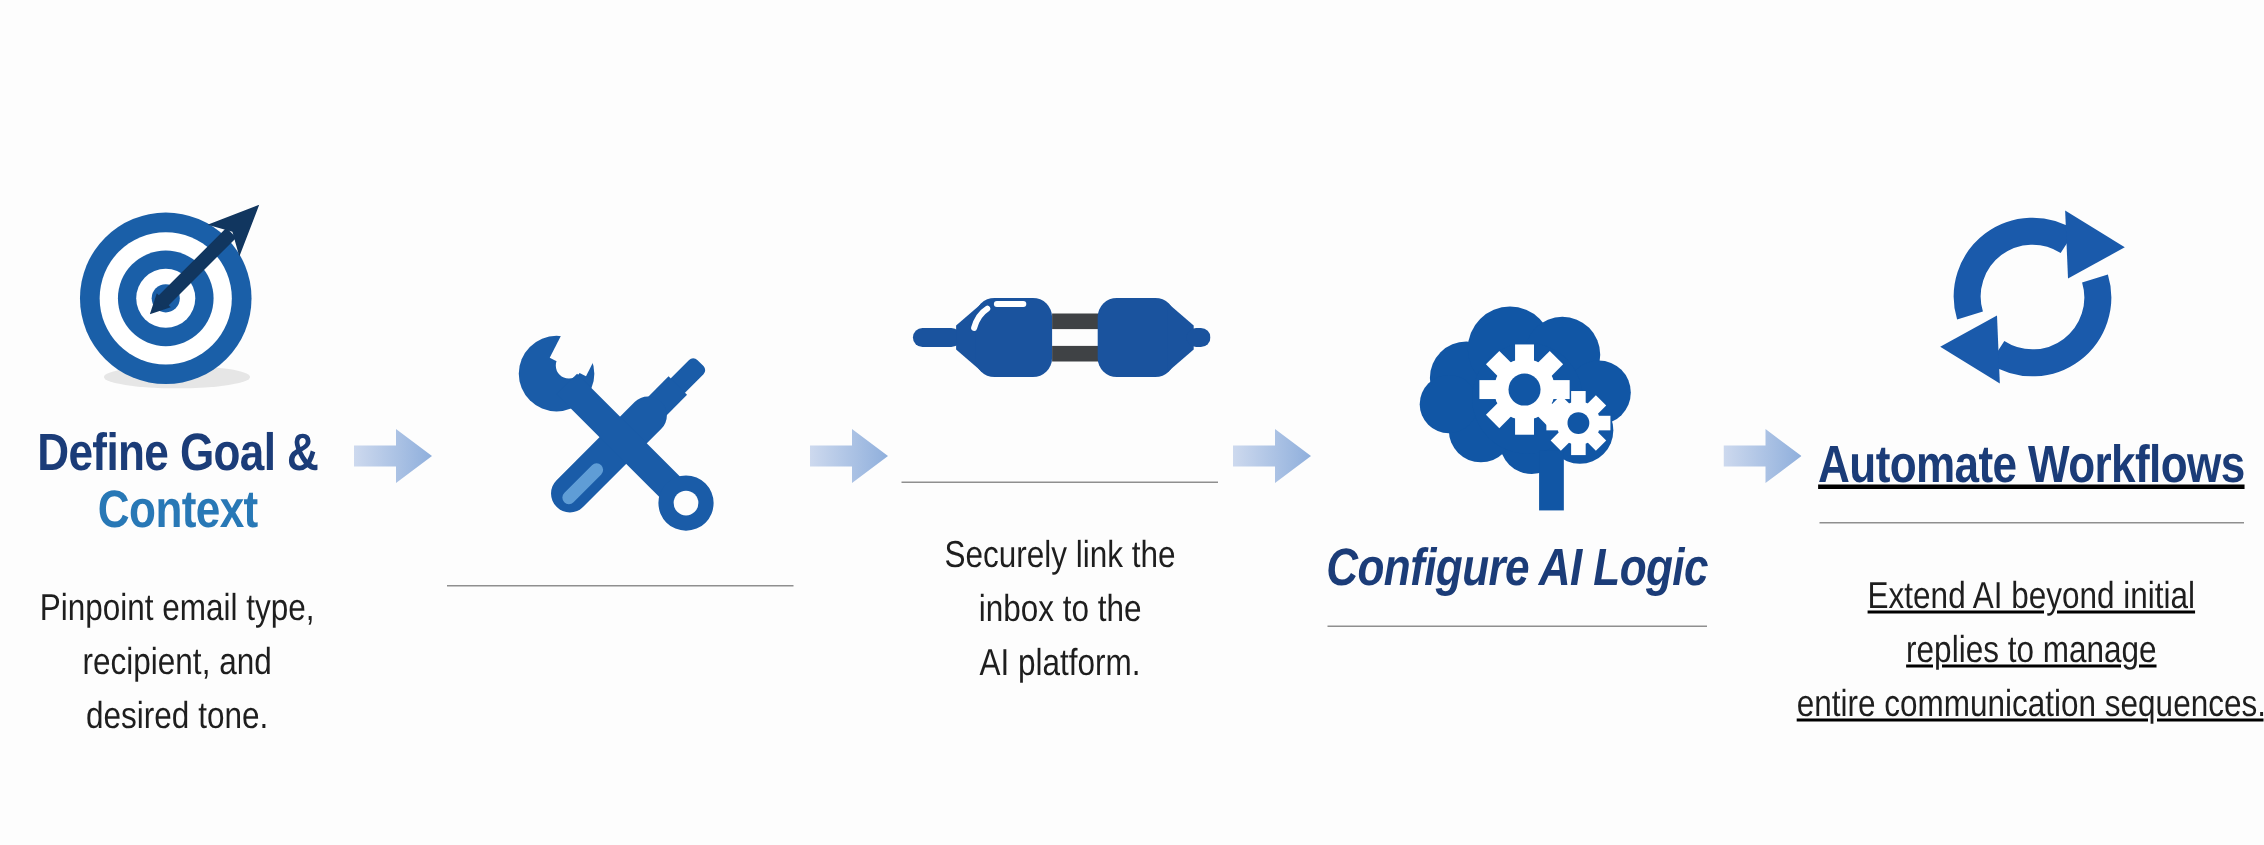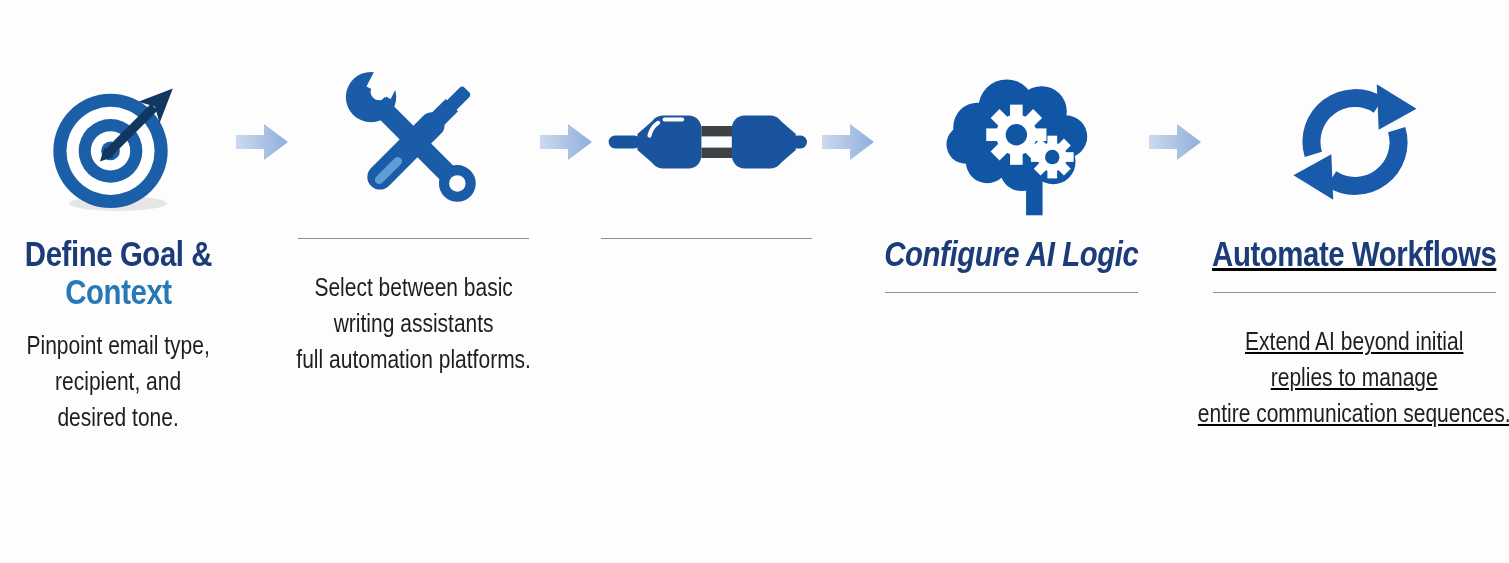--- a/index.html
+++ b/index.html
@@ -5,22 +5,22 @@
   html, body {
     margin: 0; padding: 0;
     background: #fdfdfd;
     width: 1509px; height: 563px;
     overflow: hidden;
     font-family: "Liberation Sans", sans-serif;
   }
   .flow {
     display: flex;
     justify-content: center;
-    align-items: flex-start;
-    padding-top: 64px;
+    align-items: center;
+    padding-top: 112px;
     width: 1509px;
   }
   .step {
     display: flex;
     flex-direction: column;
     align-items: center;
     flex: none;
   }
   .w1 { width: 235px; }
   .w2 { width: 252px; }
@@ -60,21 +60,21 @@
     width: 92%;
     border-top: 1px solid #8f8f8f;
     margin-top: 19px;
     height: 0;
   }
   .desc {
     margin-top: 30px;
     text-align: center;
     color: #1e1e1e;
   }
-  .desc.no-divider { margin-top: 16px; }
+  .desc.no-divider { margin-top: 28px; }
   .desc .line {
     font-size: 25px;
     line-height: 36px;
     white-space: nowrap;
     transform: scaleX(0.84);
     transform-origin: 50% 50%;
   }
 </style>
 </head>
 <body>
@@ -135,25 +135,20 @@
           <circle cx="-62" cy="0" r="26" fill="#1a5ca8"></circle>
           <rect x="-78" y="-36" width="28" height="28" fill="#fdfdfd" transform="rotate(-18 -64 -22)"></rect>
           <circle cx="-60" cy="-10" r="9" fill="#fdfdfd"></circle>
           <rect x="-52" y="-10" width="114" height="20" fill="#1a5ca8"></rect>
           <circle cx="64" cy="0" r="19" fill="#1a5ca8"></circle>
           <circle cx="64" cy="0" r="8.5" fill="#fdfdfd"></circle>
         </g>
       </svg>
     </div>
     <div class="divider"></div>
-    <div class="desc">
-      <div class="line">Select between basic</div>
-      <div class="line">writing assistants</div>
-      <div class="line">full automation platforms.</div>
-    </div>
   </div>
 
   <div class="arrow-box">
     <svg width="52" height="44" viewBox="0 0 52 44">
       <defs>
         <linearGradient id="ag2" x1="0" y1="0" x2="1" y2="0">
           <stop offset="0" stop-color="#cdd9ee"></stop>
             <stop offset="1" stop-color="#8fafdc"></stop>
         </linearGradient>
       </defs>
@@ -173,20 +168,25 @@
 
         <rect x="118" y="35" width="40" height="13" fill="#3f4245"></rect>
         <rect x="118" y="62" width="40" height="13" fill="#3f4245"></rect>
 
         <rect x="156" y="22" width="64" height="66" rx="16" fill="#1a539e"></rect>
         <polygon points="214,26 236,45 236,65 214,84" fill="#1a539e"></polygon>
         <rect x="230" y="47" width="20" height="16" rx="8" fill="#1a539e"></rect>
       </svg>
     </div>
     <div class="divider"></div>
+    <div class="desc">
+      <div class="line">Securely link the</div>
+      <div class="line">inbox to the</div>
+      <div class="line">AI platform.</div>
+    </div>
   </div>
 
   <div class="arrow-box">
     <svg width="52" height="44" viewBox="0 0 52 44">
       <defs>
         <linearGradient id="ag3" x1="0" y1="0" x2="1" y2="0">
           <stop offset="0" stop-color="#cdd9ee"></stop>
             <stop offset="1" stop-color="#8fafdc"></stop>
         </linearGradient>
       </defs>

